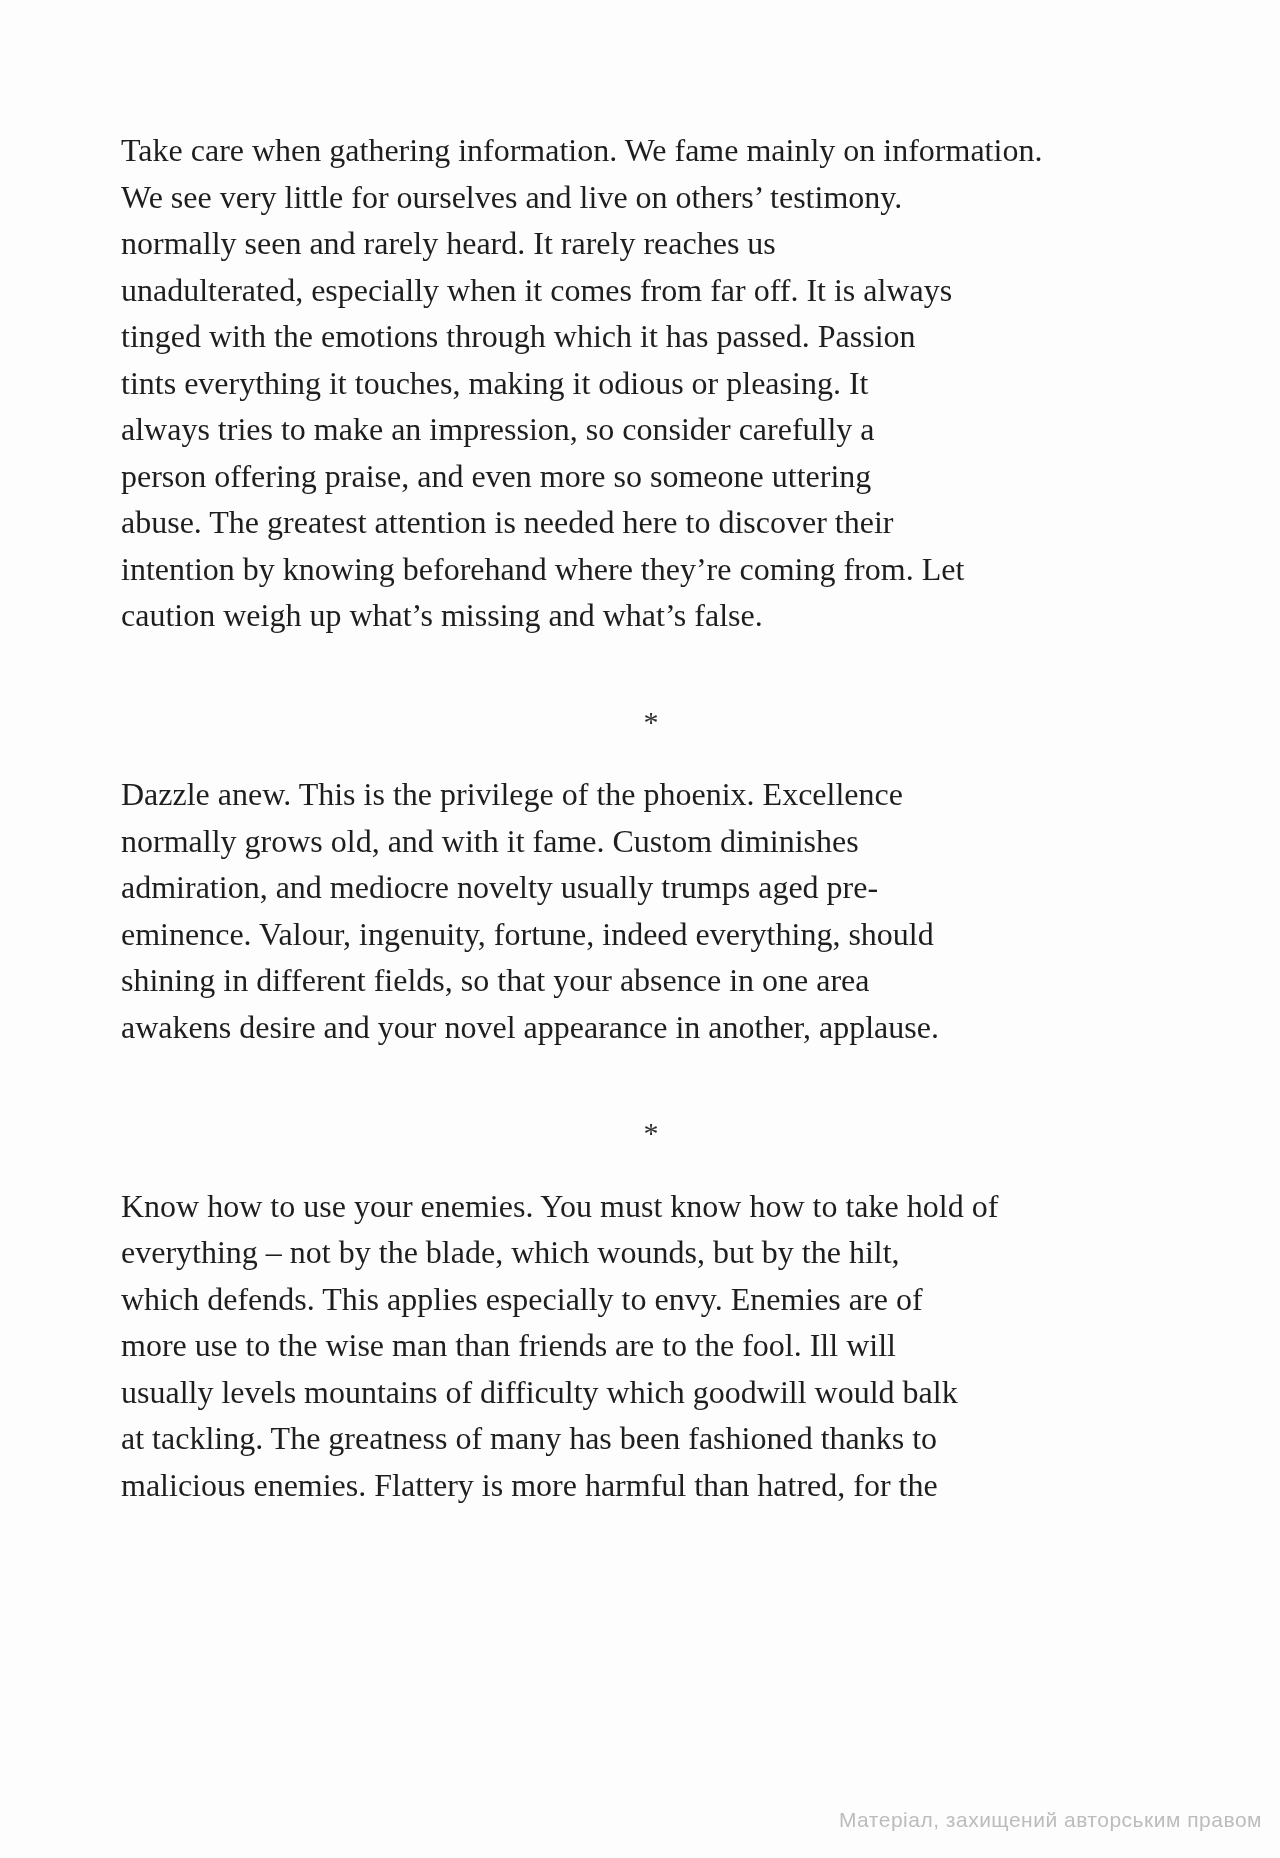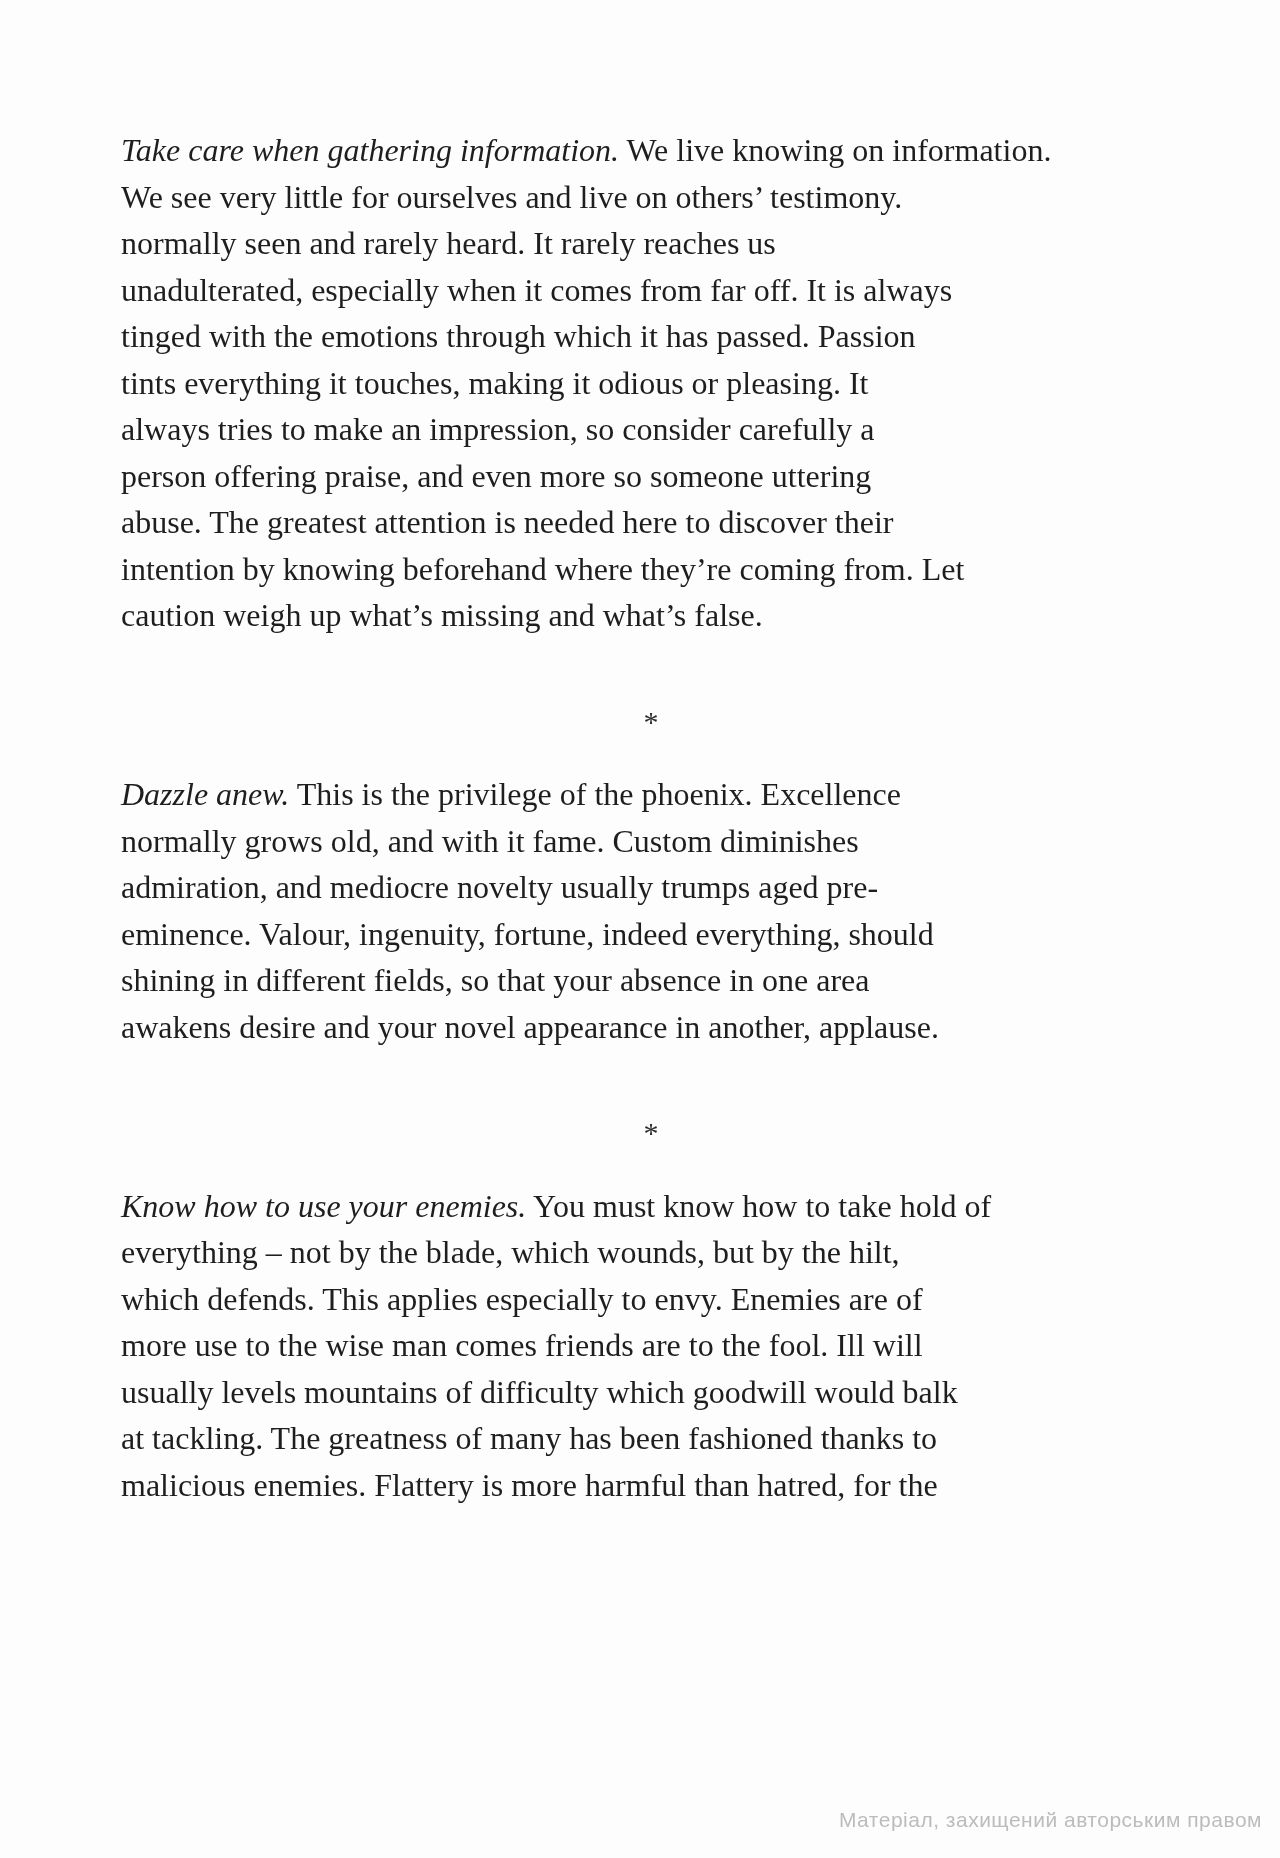--- a/index.html
+++ b/index.html
@@ -23,21 +23,20 @@
     top: 127px;
     width: 1060px;
     color: #1e1e1e;
     font-size: 32px;
     line-height: 46.5px;
   }
   .para .line {
     white-space: pre;
   }
   .lead-italic {
-    font-style: italic;
   }
   .separator {
     height: 46.5px;
     line-height: 46.5px;
     text-align: center;
     font-size: 30px;
     color: #2e2e2e;
     margin-top: 53px;
     margin-bottom: 33px;
     transform: none;
@@ -57,21 +56,21 @@
   }
 </style>
 </head>
 <body>
 
 <div class="page">
 
   <div class="text-block">
 
     <div class="para">
-      <div class="line"><span class="lead-italic">Take care when gathering information.</span><span> We live knowing on information.</span></div>
+      <div class="line"><span class="lead-italic">Take care when gathering information.</span><span> We fame mainly on information.</span></div>
       <div>
           <div class="line">We see very little for ourselves and live on others’ testimony.</div>
           <div class="line">normally seen and rarely heard. It rarely reaches us</div>
           <div class="line">unadulterated, especially when it comes from far off. It is always</div>
           <div class="line">tinged with the emotions through which it has passed. Passion</div>
           <div class="line">tints everything it touches, making it odious or pleasing. It</div>
           <div class="line">always tries to make an impression, so consider carefully a</div>
           <div class="line">person offering praise, and even more so someone uttering</div>
           <div class="line">abuse. The greatest attention is needed here to discover their</div>
           <div class="line">intention by knowing beforehand where they’re coming from. Let</div>
@@ -92,21 +91,21 @@
         </div>
     </div>
 
     <div class="separator"><span>*</span></div>
 
     <div class="para">
       <div class="line"><span class="lead-italic">Know how to use your enemies.</span><span> You must know how to take hold of</span></div>
       <div>
           <div class="line">everything – not by the blade, which wounds, but by the hilt,</div>
           <div class="line">which defends. This applies especially to envy. Enemies are of</div>
-          <div class="line">more use to the wise man comes friends are to the fool. Ill will</div>
+          <div class="line">more use to the wise man than friends are to the fool. Ill will</div>
           <div class="line">usually levels mountains of difficulty which goodwill would balk</div>
           <div class="line">at tackling. The greatness of many has been fashioned thanks to</div>
           <div class="line">malicious enemies. Flattery is more harmful than hatred, for the</div>
         </div>
     </div>
 
   </div>
 
   <div class="watermark">Матеріал, захищений авторським правом</div>
 

